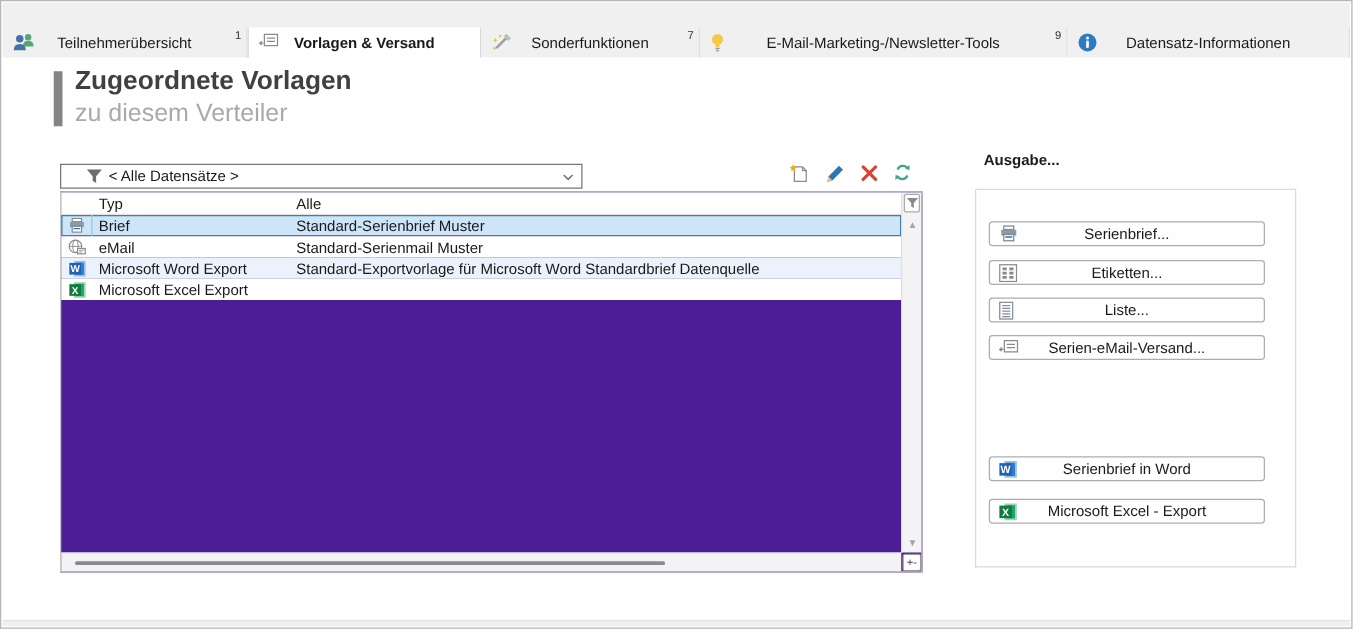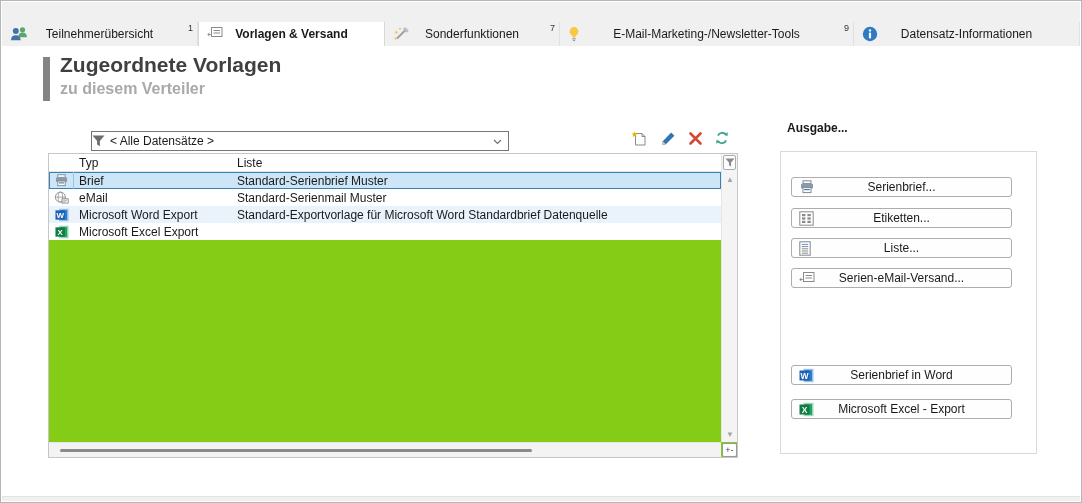--- a/index.html
+++ b/index.html
@@ -40,39 +40,39 @@
   }
   .t1 { width:196px; }
   .t2 { width:187px; }
   .t3 { width:175px; }
   .t4 { width:294px; }
   .t5 { flex:1; }
 
   
   .accent-bar { position:absolute; left:42px; top:56px; width:7px; height:44px; background:#848484; }
   .page-title { position:absolute; left:59px; top:52px; font-size:21px; font-weight:bold; color:#404040; }
-  .page-subtitle { position:absolute; left:59px; top:79px; font-size:16px; color:#a9a9a9;font-weight:bold; }
+  .page-subtitle { position:absolute; left:59px; top:79px; font-size:20px; color:#a9a9a9; }
 
   
   .filter-combo {
     position:absolute; left:47px; top:130px; width:418px; height:20px;
     border:1px solid #767676; background:#fff;
-    display:flex; align-items:center; padding-left:0; gap:5px; cursor:default;margin-left:43px;
+    display:flex; align-items:center; padding-left:20px; gap:5px; cursor:default;
   }
   .filter-combo .chev { position:absolute; right:6px; top:7px; }
   .toolbar-icon { position:absolute; top:130px; width:18px; height:18px; cursor:pointer; }
   .ti-new { left:630px; }
   .ti-edit { left:659px; }
   .ti-del { left:687px; }
   .ti-ref { left:714px; }
 
   
   .grid {
     position:absolute; left:47px; top:152px; width:690px; height:305px;
-    border:1px solid #c6c6c6; background:#84cc16;
+    border:1px solid #c6c6c6; background:#4c1d95;
   }
   .grid-header {
     position:absolute; left:0; top:0; right:16px; height:18px;
     background:#fff; border-bottom:1px solid #e3e3e3;
   }
   .grid-header .col-typ { position:absolute; left:30px; top:2px; }
   .grid-header .col-name { position:absolute; left:188px; top:2px; }
   .grid-rows { position:absolute; left:0; top:18px; right:16px; }
   .grid-row { position:relative; height:17px; display:flex; align-items:center; background:#fff; cursor:default; }
   .grid-row.stripe { background:#eaf3fb; }
@@ -238,21 +238,21 @@
       <path d="M11 9.4 A4.6 4.6 0 0 1 2.7 9.8" fill="none" stroke="#45a38e" stroke-width="1.8"></path>
       <path d="M12.8 1.2 l-.3 4 -3.6-1.8 z" fill="#45a38e"></path>
       <path d="M1.2 12.8 l.3-4 3.6 1.8 z" fill="#45a38e"></path>
     </svg>
   </div>
 
   <div class="grid">
 
     <div class="grid-header">
       <span class="col-typ">Typ</span>
-      <span class="col-name">Liste</span>
+      <span class="col-name">Alle</span>
     </div>
 
     <div class="grid-rows">
 
       <div class="grid-row selected">
         <span class="cell-icon">
           <svg viewBox="0 0 16 14" width="15" height="13">
             <rect x="4" y="0.8" width="8" height="2.8" fill="#fff" stroke="#7c8a97"></rect>
             <rect x="2" y="3.8" width="12" height="4.6" fill="#8c9aa7"></rect>
             <rect x="4" y="7.6" width="8" height="5" fill="#fff" stroke="#7c8a97"></rect>

